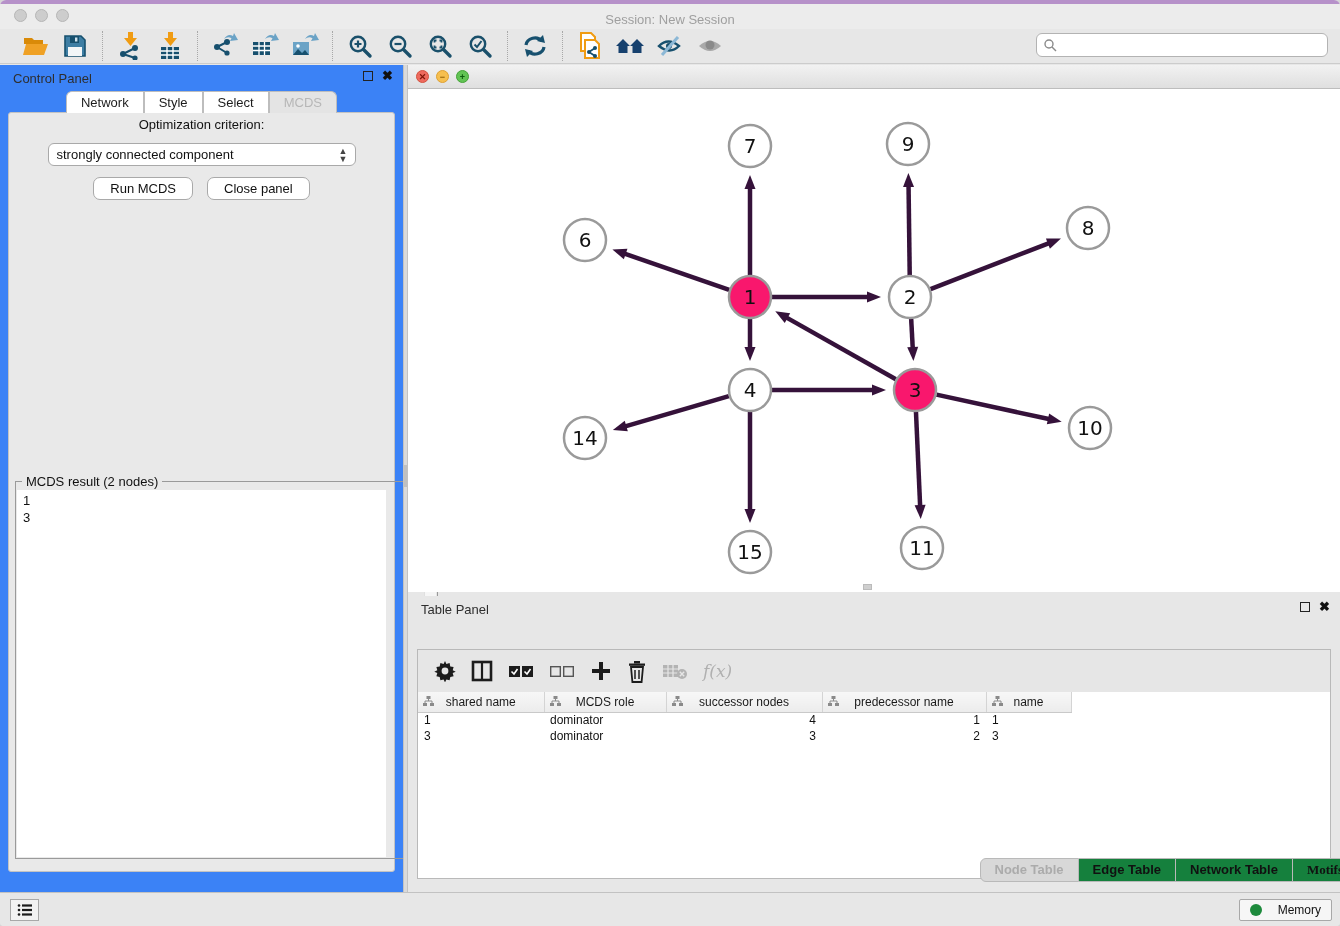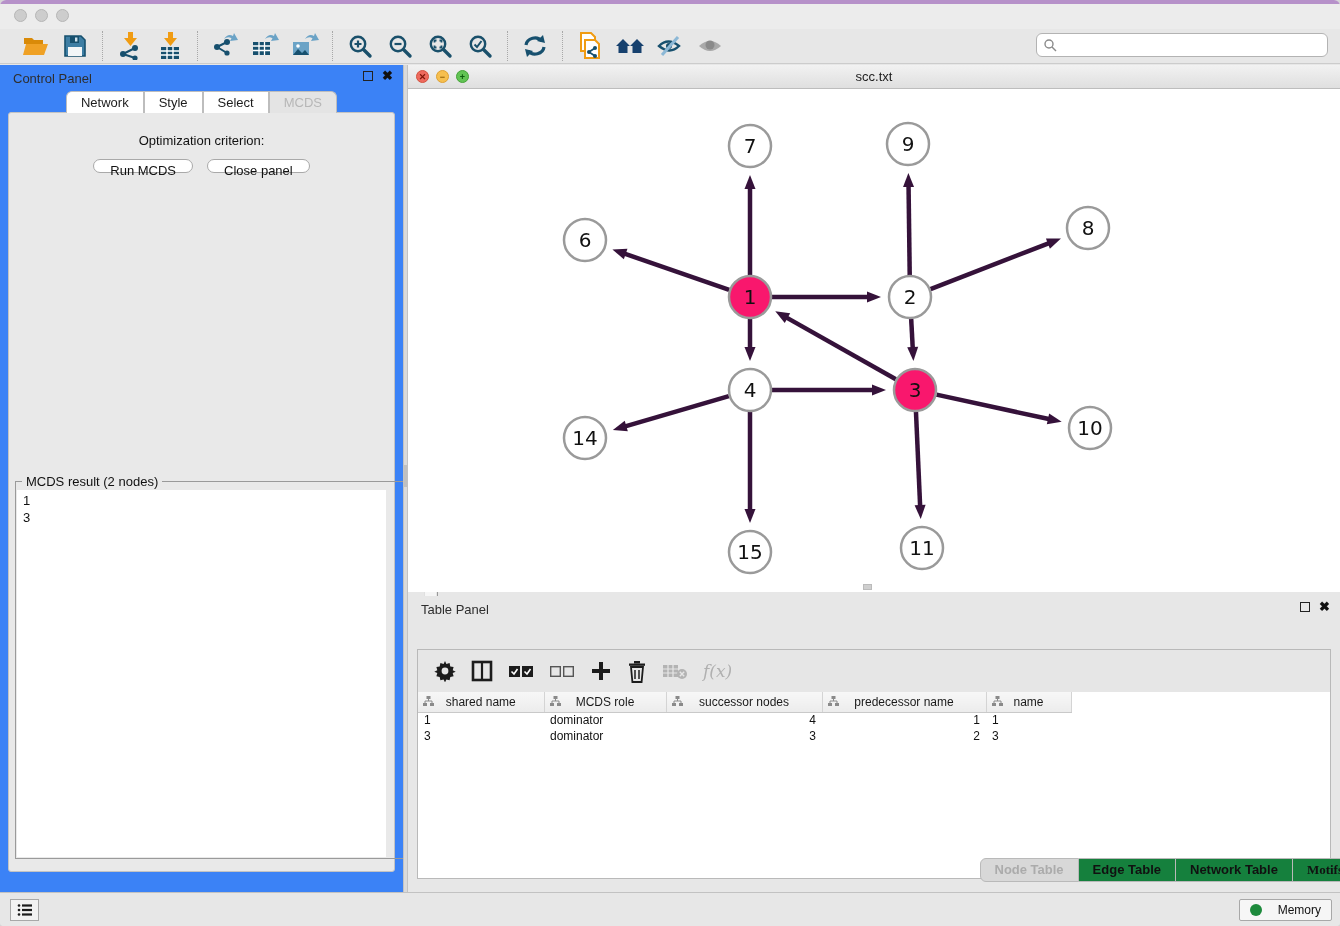--- a/index.html
+++ b/index.html
@@ -27,25 +27,25 @@
   .ph-icons { position:absolute; right:10px; top:5px; display:flex; gap:9px; align-items:center; }
   .float-box { width:10px; height:10px; border:1.6px solid #222; display:inline-block; }
   .close-x { font-size:13px; font-weight:bold; color:#111; line-height:12px; }
 
   #cp-tabs { position:relative; height:22px; display:flex; justify-content:center; z-index:2; }
   .cp-tab { font-size:13px; padding:3px 14px 2px; background:#fff; border:1px solid #bdbdbd; border-bottom:none; color:#1c1c1c; }
   .cp-tab:first-child { border-radius:6px 0 0 0; }
   .cp-tab.active { background:#e4e4e4; color:#b7b7b7; border-radius:0 6px 0 0; }
 
   #cp-body { position:absolute; top:47px; left:8px; width:387px; height:760px; background:#e9e9e9; border:1px solid #c3c3c3; border-radius:3px; }
-  #opt-label { margin-top:20px; text-align:center; font-size:13px; color:#111; }
+  #opt-label { margin-top:4px; text-align:center; font-size:13px; color:#111; }
   #criterion-select { display:block; margin:11px auto 0; width:308px; height:23px; background:#fff; border:1px solid #a9a9a9; border-radius:6px; font-size:13px; color:#111; padding:2px 8px; position:relative; line-height:17px; }
   .stepper { position:absolute; right:7px; top:3px; font-size:9px; color:#444; line-height:8px; text-align:center; }
   #cp-buttons { margin-top:11px; display:flex; justify-content:center; gap:14px; }
-  .cp-btn { background:#fff; border:1px solid #a9a9a9; border-radius:7px; font-size:13px; color:#111; padding:3px 16px; height:14px; }
+  .cp-btn { background:#fff; border:1px solid #a9a9a9; border-radius:7px; font-size:13px; color:#111; padding:3px 16px; height:23px; }
   #mcds-fieldset { position:absolute; left:6px; top:368px; width:423px; height:378px; border:1px solid #9a9a9a; }
   #mcds-legend { position:absolute; top:-8px; left:6px; background:#e9e9e9; padding:0 4px; font-size:13px; color:#111; }
   #mcds-list { position:absolute; left:1px; top:8px; width:369px; height:367px; background:#fff; overflow:hidden; font-size:13px; color:#111; padding:2px 0 0 6px; line-height:17px; }
   #mcds-scroll { position:absolute; right:1px; top:8px; width:12px; height:367px; background:#f6f6f6; border-left:1px solid #e0e0e0; }
 
   #v-splitter { position:absolute; top:65px; left:403px; width:5px; height:827px; background:#dadada; border-left:1px solid #c2c2c2; border-right:1px solid #c2c2c2; }
   #v-splitter .grip { position:absolute; top:400px; left:0; width:3px; height:22px; background:#c0c0c0; }
 
   
   #net-window { position:absolute; top:65px; left:408px; width:932px; height:527px; background:#fff; }
@@ -87,20 +87,21 @@
 
 <div id="window">
   <div id="purple-edge"></div>
 
   <div id="titlebar">
     <div class="lights">
       <div class="light"></div>
       <div class="light"></div>
       <div class="light"></div>
     </div>
+    <div id="window-title">Session: New Session</div>
   </div>
 
   <div id="toolbar">
     <div class="tb-group">
       <div class="tb-btn">
         <svg width="27" height="24" viewBox="0 0 27 24">
             <path d="M2 4h8l2 2h9v4H2z" fill="#d98a08"></path>
             <path d="M4 10h22l-4 11H1z" fill="#efa125"></path>
           </svg>
       </div>
@@ -253,20 +254,24 @@
       </span>
     </div>
     <div id="cp-tabs">
         <div class="cp-tab">Network</div>
         <div class="cp-tab">Style</div>
         <div class="cp-tab">Select</div>
         <div class="cp-tab active">MCDS</div>
       </div>
     <div id="cp-body">
       <div id="opt-label">Optimization criterion:</div>
+      <div id="criterion-select">
+        <span>strongly connected component</span>
+        <span class="stepper">▲<br>▼</span>
+      </div>
       <div id="cp-buttons">
         <button class="cp-btn">Run MCDS</button>
         <button class="cp-btn">Close panel</button>
       </div>
       <div id="mcds-fieldset">
         <span id="mcds-legend">MCDS result (2 nodes)</span>
         <div id="mcds-list">
             <div>1</div>
             <div>3</div>
           </div>
@@ -279,21 +284,20 @@
       <div class="grip"></div>
     </div>
 
   <div id="net-window">
     <div id="net-titlebar">
       <div class="mini-lights">
         <div class="mini-light ml-red">✕</div>
         <div class="mini-light ml-yellow">−</div>
         <div class="mini-light ml-green">+</div>
       </div>
-      <div id="net-title">scc.txt</div>
     </div>
     <svg id="graph-svg" width="932" height="502">
         <g>
           <line x1="342" y1="186" x2="342" y2="98" stroke="#35123a" stroke-width="4.5"></line>
           <polygon points="342,86 347.5,100 336.5,100" fill="#35123a"></polygon>
         </g>
         <g>
           <line x1="321.2058154797033" y1="200.81655443844295" x2="215.75279842418928" y2="164.38733036471993" stroke="#35123a" stroke-width="4.5"></line>
           <polygon points="204.41051595857292,160.46908733114336 219.43904022551462,159.84182474024186 215.8473174447361,170.2389170003902" fill="#35123a"></polygon>
         </g>

